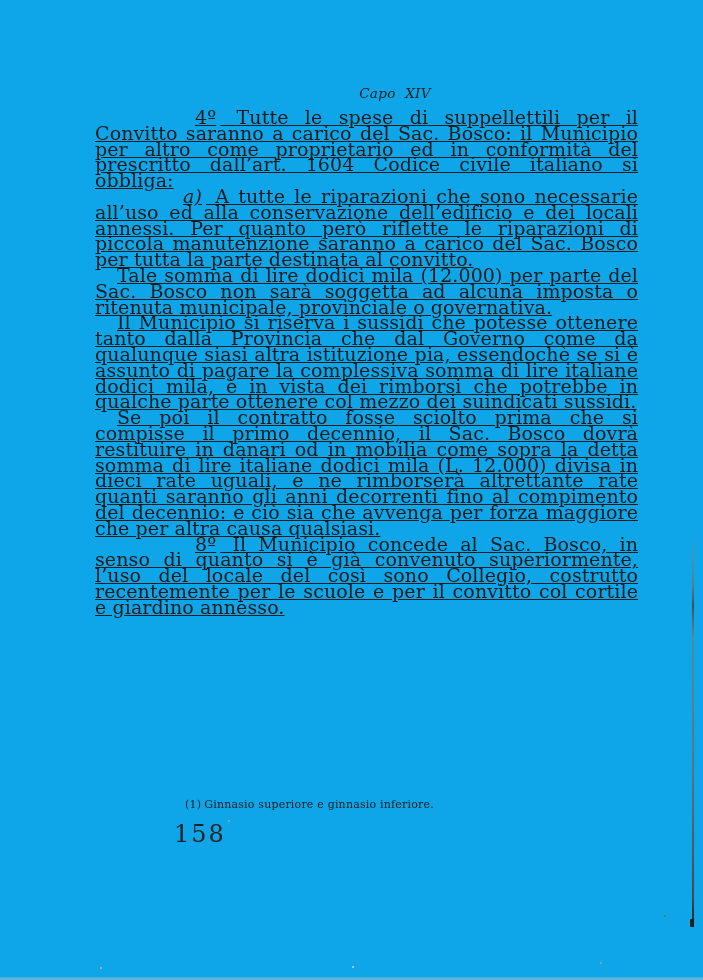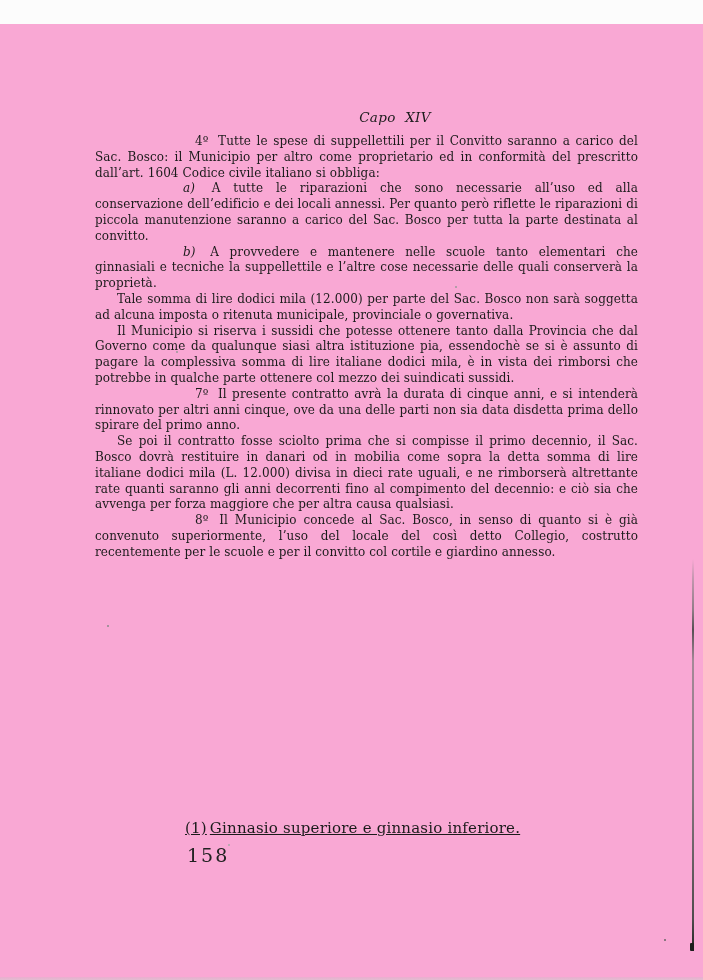--- a/index.html
+++ b/index.html
@@ -2,48 +2,48 @@
 <html><head>
 <meta charset="utf-8">
 <title>Document</title>
 <style>
   html,body{margin:0;padding:0;}
   body{
     width:703px;height:980px;position:relative;overflow:hidden;
     background:#fcfcfc;
     font-family:"DejaVu Serif", serif;
   }
-  .page{position:absolute;inset:0;background:#f9a8d4;margin-top:24px;}
+  .page{position:absolute;inset:0;background:#0ea5e9;}
 
   .running-head{
     position:absolute;left:330px;top:85px;width:130px;
     text-align:center;font-style:italic;font-size:13.5px;color:#1b1b1b;
     word-spacing:5px;letter-spacing:.3px;
   }
 
   .body-text{
     position:absolute;left:95px;top:110px;width:543px;
-    font-size:12px;line-height:15.8px;color:#1b1b1b;
-    text-align:justify;letter-spacing:.1px;
+    font-size:19px;line-height:15.8px;color:#1b1b1b;
+    text-align:justify;letter-spacing:.1px;text-decoration:underline;
   }
   .para{margin:0;text-indent:22px;}
   .para.num{text-indent:100px;}
   .para.let{text-indent:88px;}
   .marker{margin-right:4px;}
   .marker.it{font-style:italic;}
 
   .footnote{
     position:absolute;left:185px;top:798px;width:420px;
-    font-size:15px;line-height:13px;color:#1b1b1b;letter-spacing:.2px;text-decoration:underline;
+    font-size:11px;line-height:13px;color:#1b1b1b;letter-spacing:.2px;
   }
   .fn-marker{margin-right:3px;}
 
   .page-number{
-    position:absolute;left:187px;top:820px;
-    font-size:19px;color:#222;letter-spacing:2px;
+    position:absolute;left:174px;top:820px;
+    font-size:24px;color:#222;letter-spacing:2px;
   }
 
   
   .scan-edge{
     position:absolute;left:692px;top:535px;width:2px;height:392px;
     background:linear-gradient(to bottom,
       rgba(130,130,130,0) 0%,
       rgba(130,130,130,.45) 5%,
       rgba(110,110,110,.75) 13%,
       rgba(70,70,70,.9) 18%,
@@ -73,26 +73,24 @@
 </head>
 <body>
 
 <div class="page">
 
   <div class="running-head">Capo XIV</div>
 
   <div class="body-text">
     <p class="para num"><span class="marker">4º</span> <span>Tutte le spese di suppellettili per il Convitto saranno a carico del Sac. Bosco: il Municipio per altro come proprietario ed in conformità del prescritto dall’art. 1604 Codice civile italiano si obbliga:</span></p>
     <p class="para let"><span class="marker it">a)</span> <span>A tutte le riparazioni che sono necessarie all’uso ed alla conservazione dell’edificio e dei locali annessi. Per quanto però riflette le riparazioni di piccola manutenzione saranno a carico del Sac. Bosco per tutta la parte destinata al convitto.</span></p>
-    <p class="para let"><span class="marker it">b)</span> <span>A provvedere e mantenere nelle scuole tanto elementari che ginnasiali e tecniche la suppellettile e l’altre cose necessarie delle quali conserverà la proprietà.</span></p>
     <p class="para"><span>Tale somma di lire dodici mila (12.000) per parte del Sac. Bosco non sarà soggetta ad alcuna imposta o ritenuta municipale, provinciale o governativa.</span></p>
     <p class="para"><span>Il Municipio si riserva i sussidi che potesse ottenere tanto dalla Provincia che dal Governo come da qualunque siasi altra istituzione pia, essendochè se si è assunto di pagare la complessiva somma di lire italiane dodici mila, è in vista dei rimborsi che potrebbe in qualche parte ottenere col mezzo dei suindicati sussidi.</span></p>
-    <p class="para num"><span class="marker">7º</span> <span>Il presente contratto avrà la durata di cinque anni, e si intenderà rinnovato per altri anni cinque, ove da una delle parti non sia data disdetta prima dello spirare del primo anno.</span></p>
     <p class="para"><span>Se poi il contratto fosse sciolto prima che si compisse il primo decennio, il Sac. Bosco dovrà restituire in danari od in mobilia come sopra la detta somma di lire italiane dodici mila (L. 12.000) divisa in dieci rate uguali, e ne rimborserà altrettante rate quanti saranno gli anni decorrenti fino al compimento del decennio: e ciò sia che avvenga per forza maggiore che per altra causa qualsiasi.</span></p>
-    <p class="para num"><span class="marker">8º</span> <span>Il Municipio concede al Sac. Bosco, in senso di quanto si è già convenuto superiormente, l’uso del locale del così detto Collegio, costrutto recentemente per le scuole e per il convitto col cortile e giardino annesso.</span></p>
+    <p class="para num"><span class="marker">8º</span> <span>Il Municipio concede al Sac. Bosco, in senso di quanto si è già convenuto superiormente, l’uso del locale del così sono Collegio, costrutto recentemente per le scuole e per il convitto col cortile e giardino annesso.</span></p>
   </div>
 
   <div class="footnote">
     <span class="fn-marker">(1)</span><span>Ginnasio superiore e ginnasio inferiore.</span>
   </div>
 
   <div class="page-number">158</div>
 
   <div class="scan-edge"></div>
   <div class="scan-edge-blob"></div>

